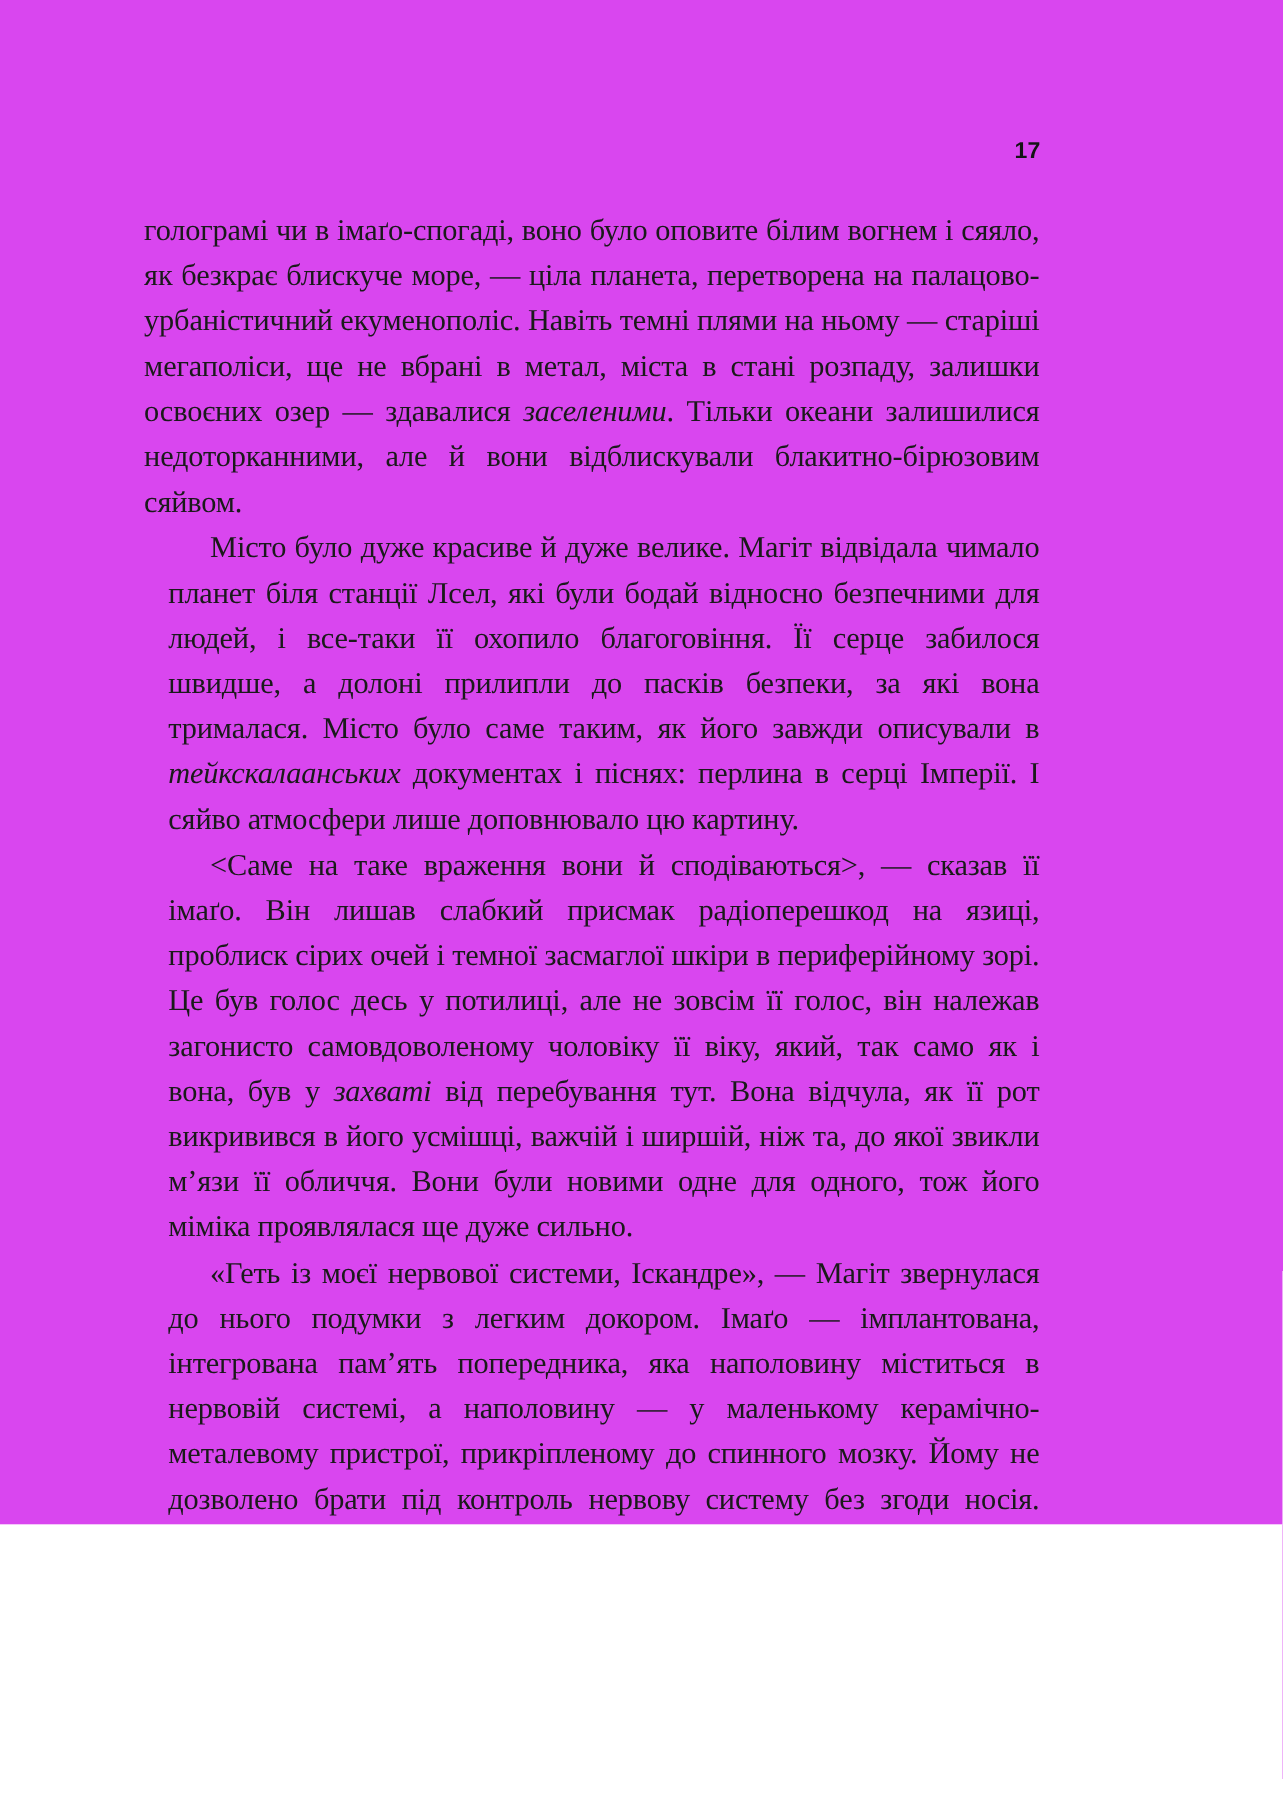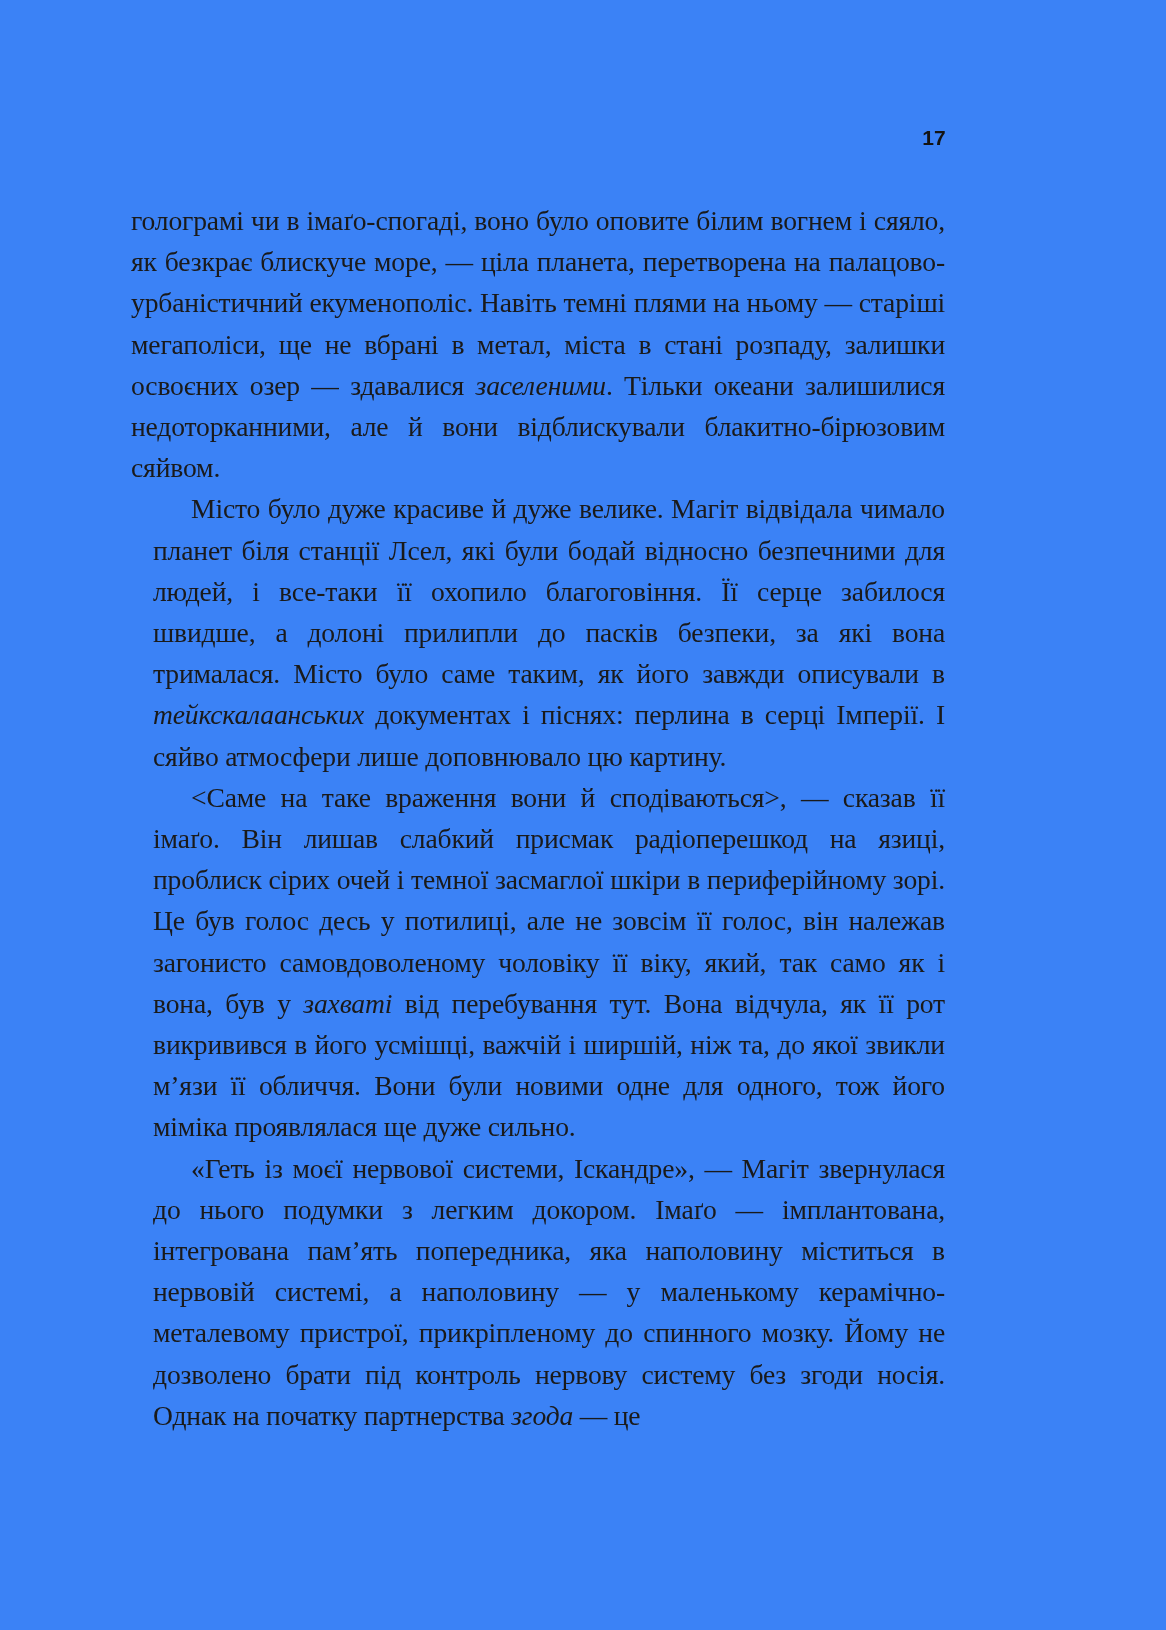--- a/index.html
+++ b/index.html
@@ -3,42 +3,42 @@
 <meta charset="utf-8">
 <style>
   html, body {
     margin: 0;
     padding: 0;
     background: #ffffff;
   }
   .page {
     position: relative;
     width: 1166px;
-    height: 1630px;
-    background: #3b82f6;
+    height: 1386px;
+    background: #d946ef;
     overflow: hidden;
     font-family: "Liberation Serif", "DejaVu Serif", serif;
     color: #1a1a1a;
     box-sizing: border-box;
   }
   .folio {
     position: absolute;
     top: 126px;
     left: 0;
     width: 946px;
     text-align: right;
     font-family: "Liberation Sans", "DejaVu Sans", sans-serif;
     font-weight: bold;
     font-size: 21px;
     letter-spacing: 0.2px;
     color: #141414;
   }
   .textblock {
     position: absolute;
-    top: 200px;
+    top: 188px;
     left: 131px;
     width: 814px;
   }
   .para {
     margin: 0;
     font-size: 27.6px;
     line-height: 41.2px;
     text-align: justify;
     text-justify: inter-word;
     word-spacing: -0.2px;

